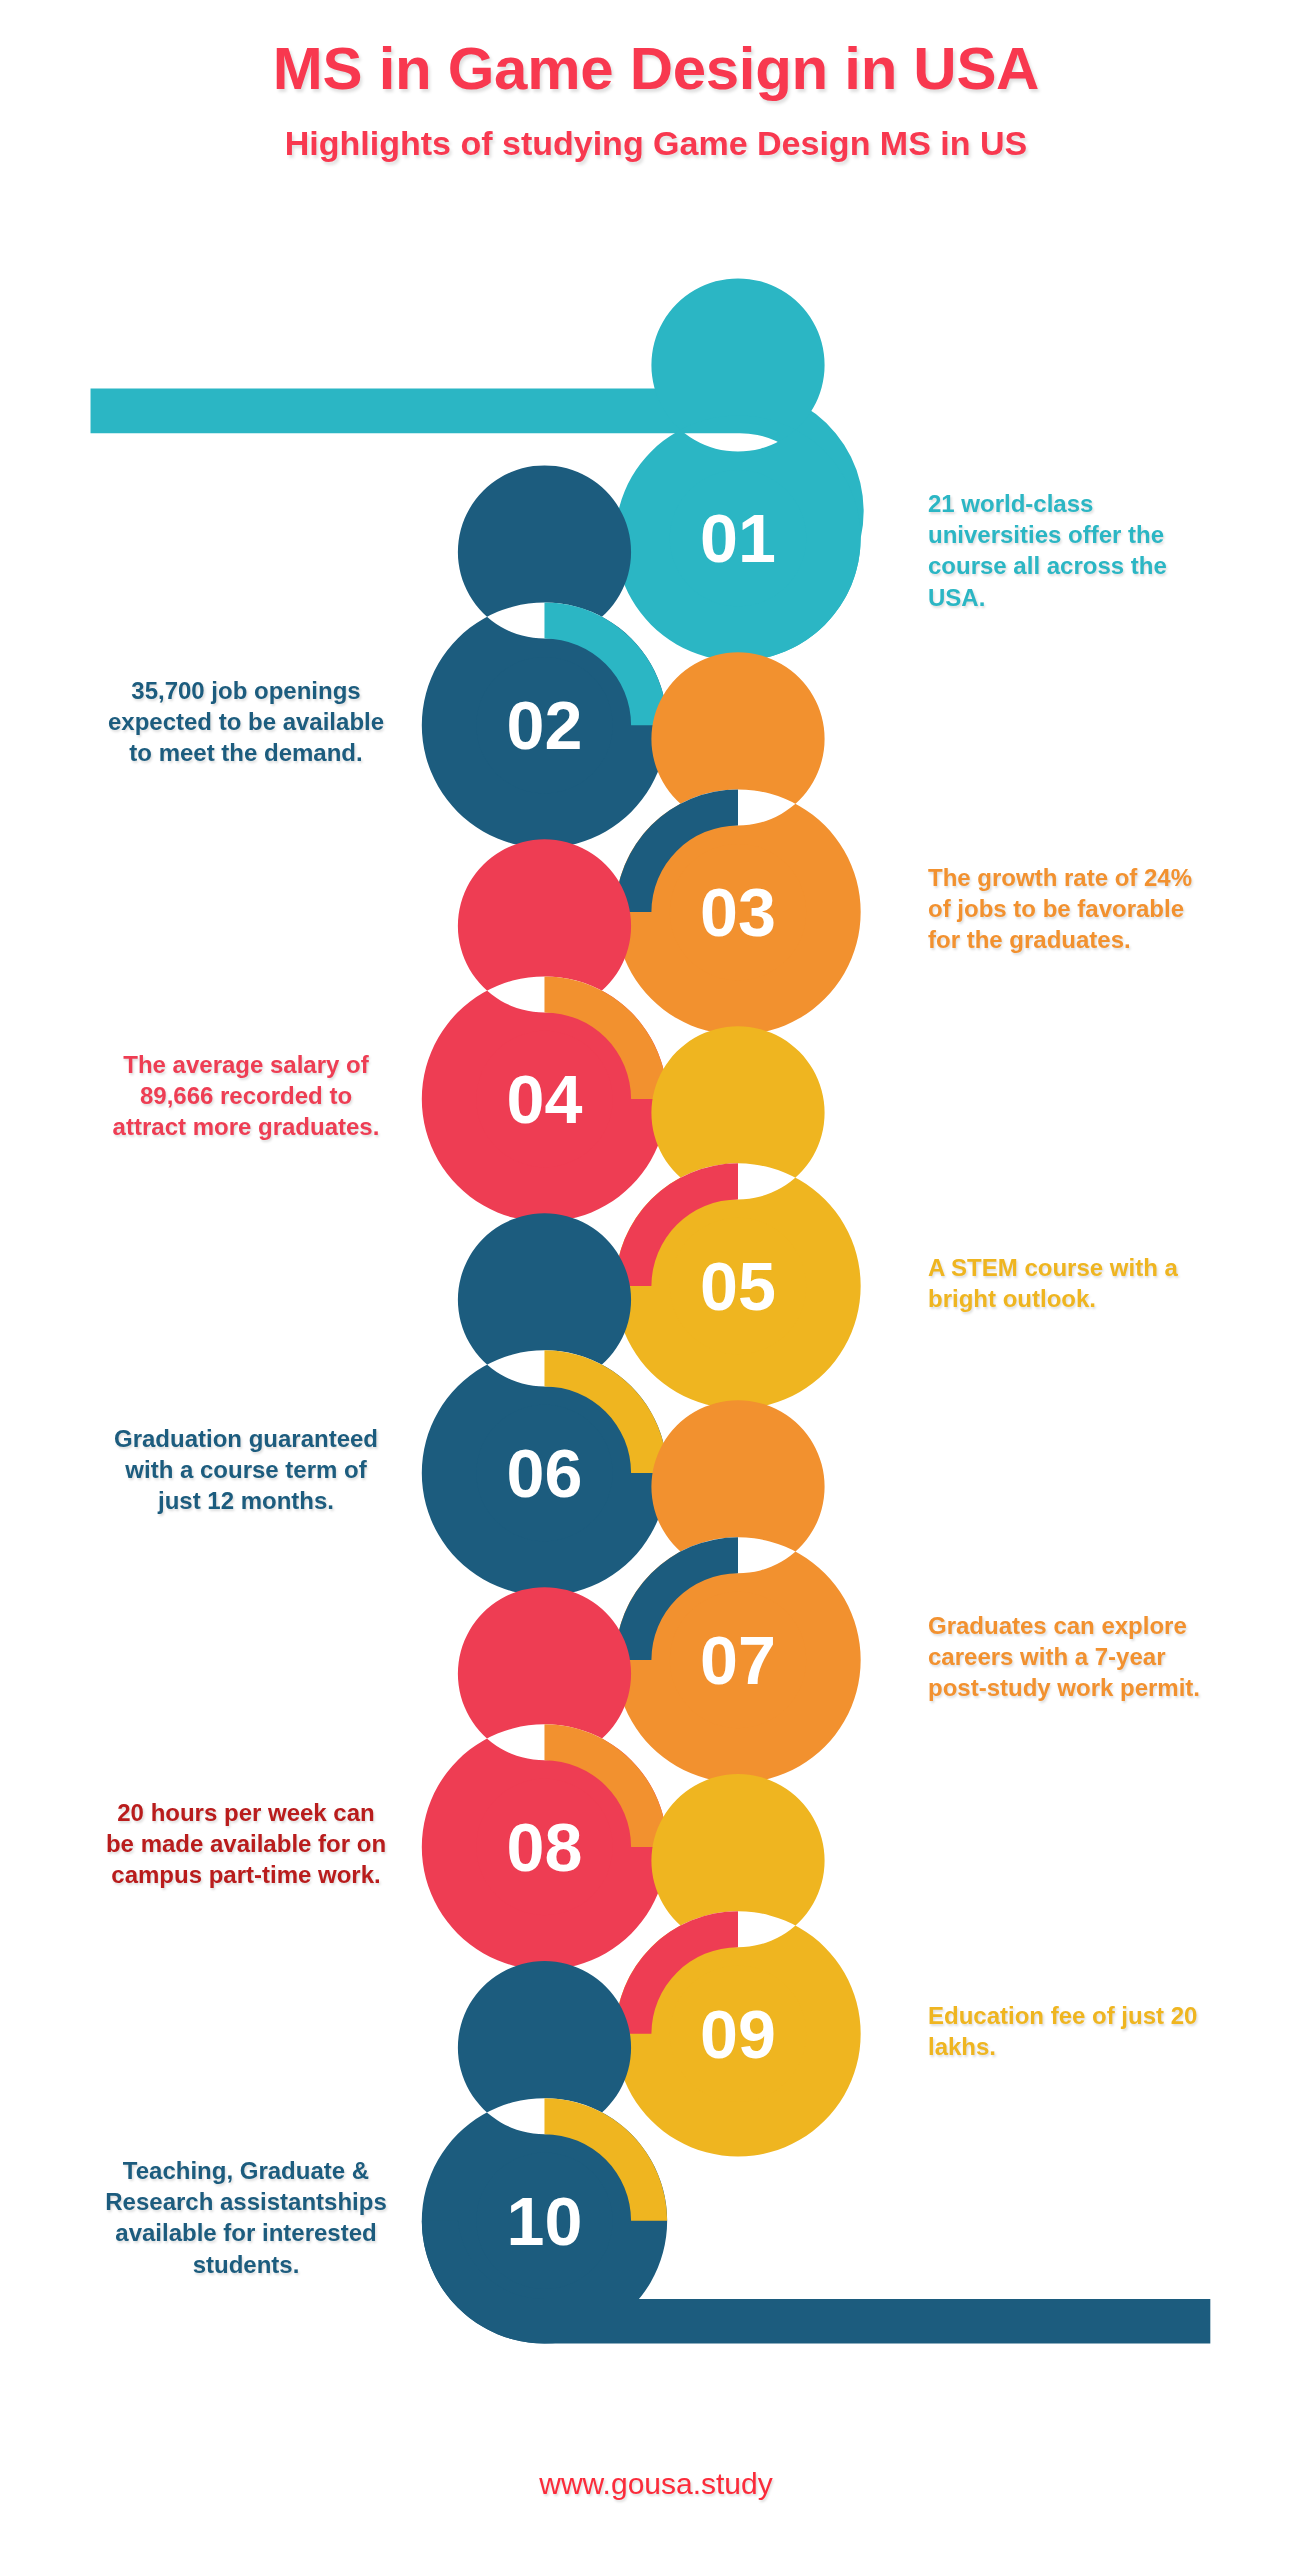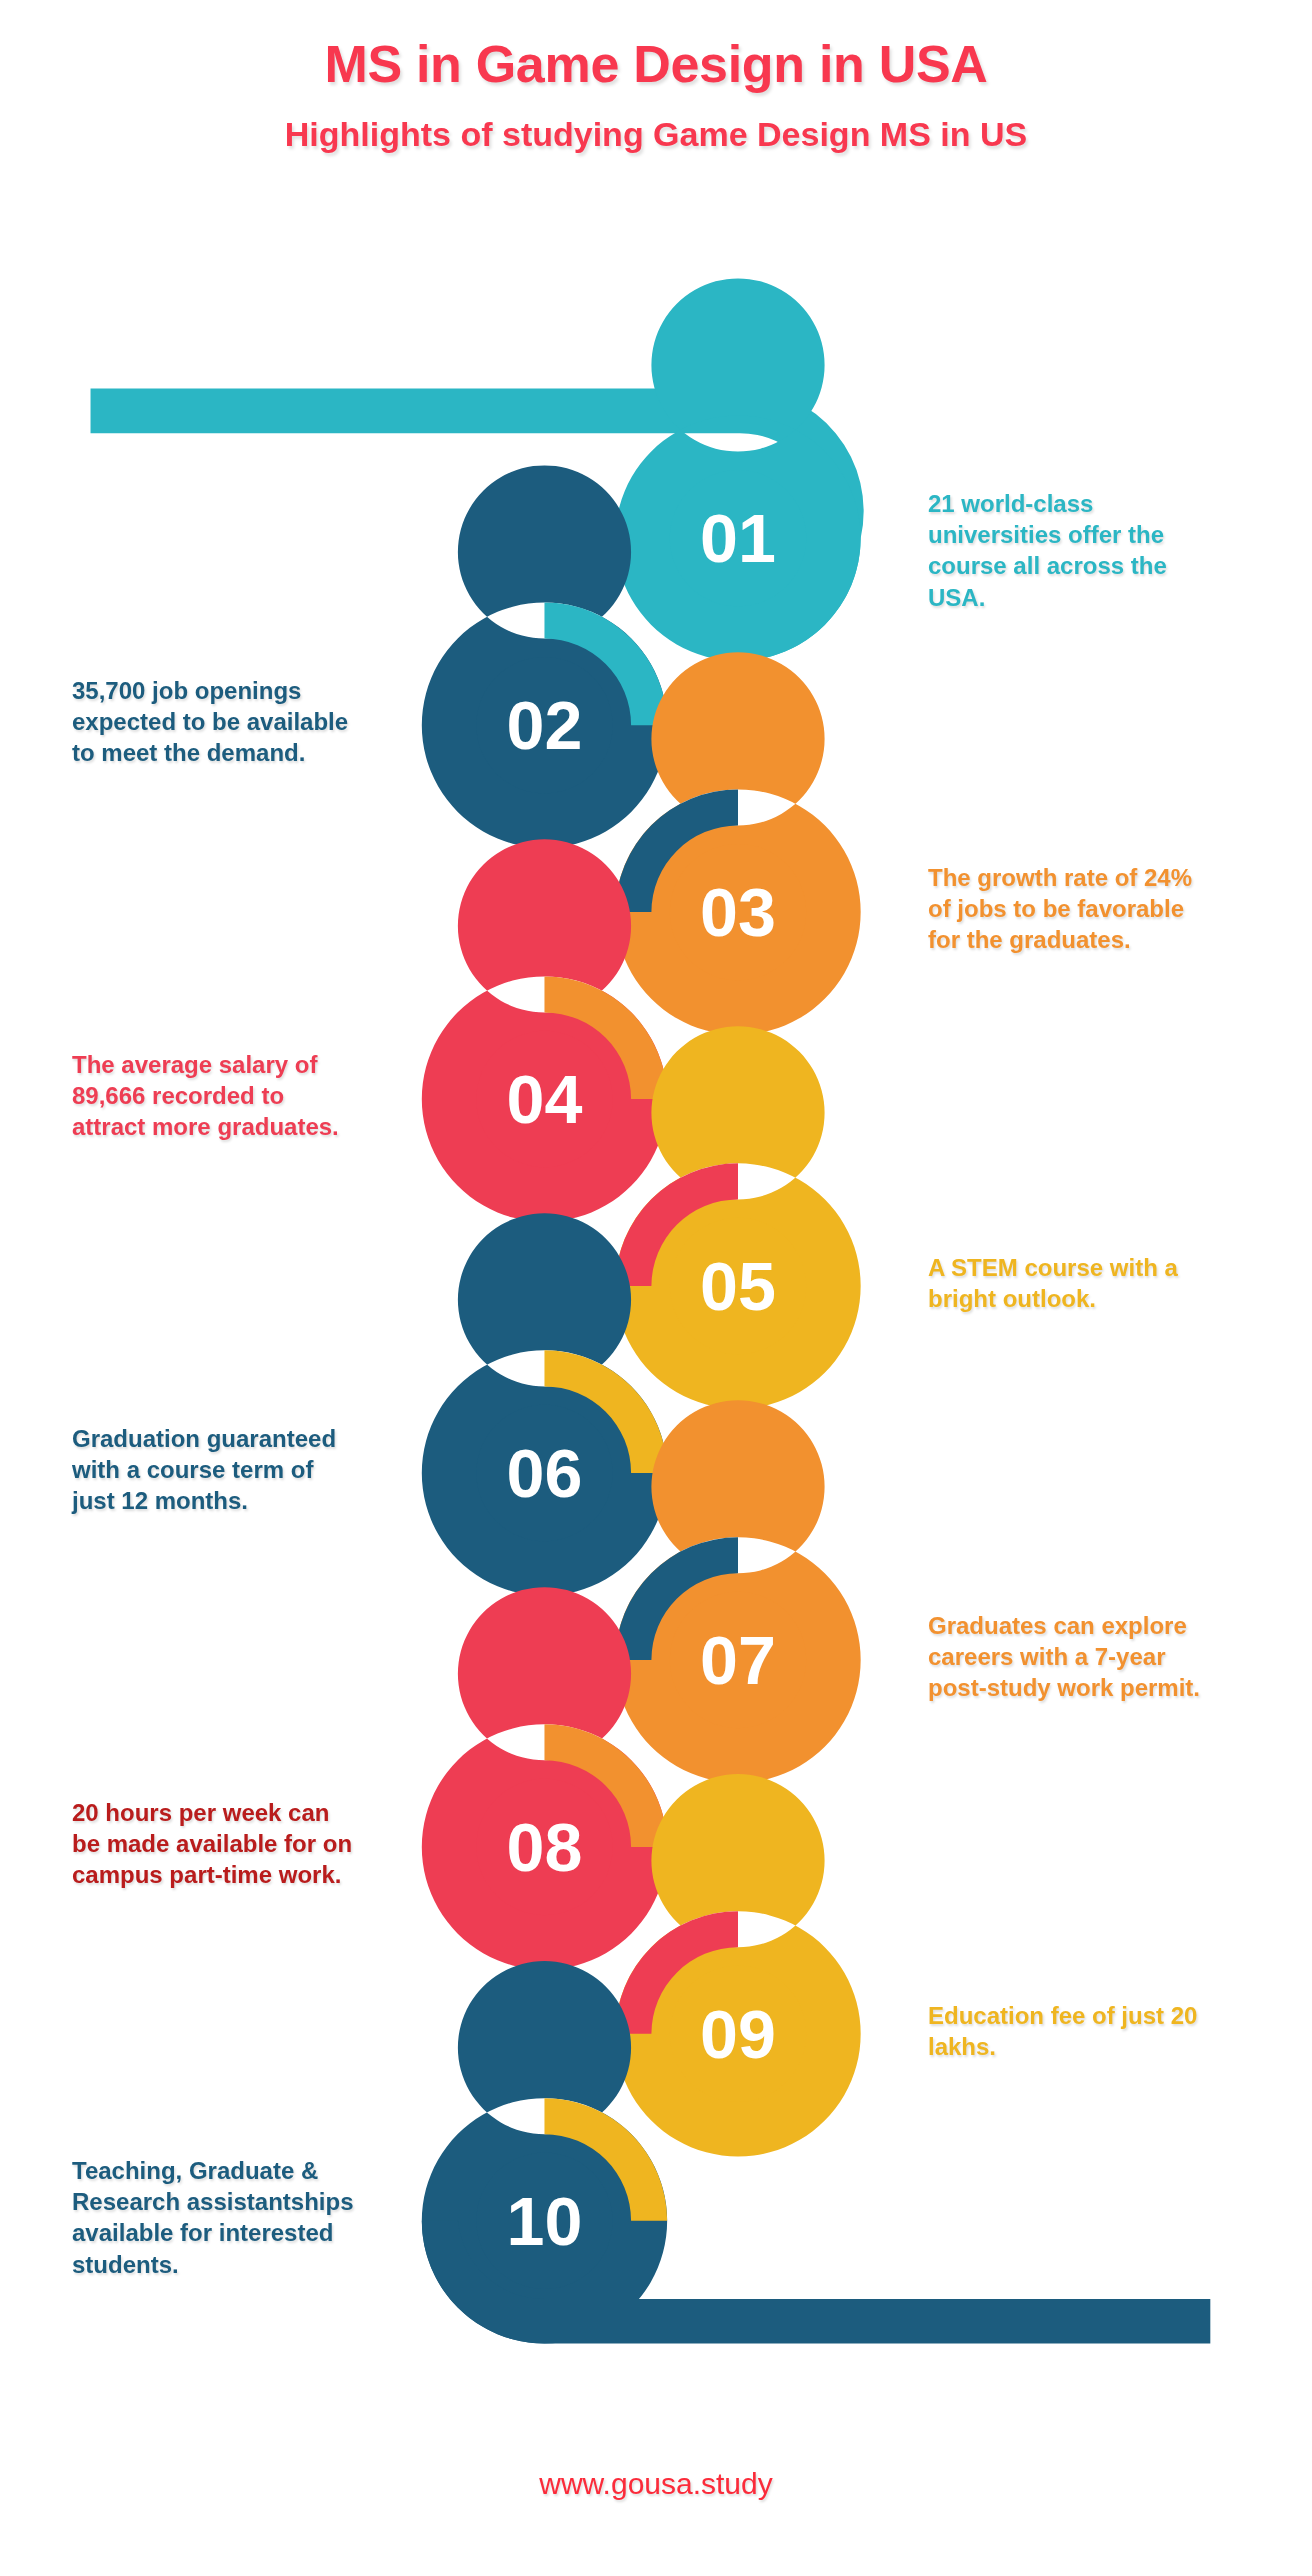--- a/index.html
+++ b/index.html
@@ -20,21 +20,21 @@
   .header {
     position: absolute;
     top: 0;
     left: 0;
     width: 1312px;
     text-align: center;
   }
   .title {
     margin: 0;
     padding-top: 34px;
-    font-size: 52px;
+    font-size: 60px;
     font-weight: bold;
     letter-spacing: -0.3px;
     color: #F8384F;
     text-shadow: 2px 2.6px 3.3px rgba(0,0,0,0.13);
     font-family: "Liberation Sans", sans-serif;
   }
   .subtitle {
     margin: 0;
     padding-top: 21px;
     font-size: 34px;
@@ -62,21 +62,21 @@
 
   
   .caption {
     position: absolute;
     font-size: 24px;
     line-height: 1.30;
     font-weight: bold;
     text-shadow: 1.3px 2px 2.6px rgba(0,0,0,0.14);
     font-family: "Liberation Sans", sans-serif;
   }
-  .caption.left  { text-align: left; }
+  .caption.left  { text-align: center; margin-left: 33px; }
   .caption.right { text-align: left;  }
 
   
   .footer {
     position: absolute;
     left: 0;
     top: 2467px;
     width: 1312px;
     text-align: center;
   }

